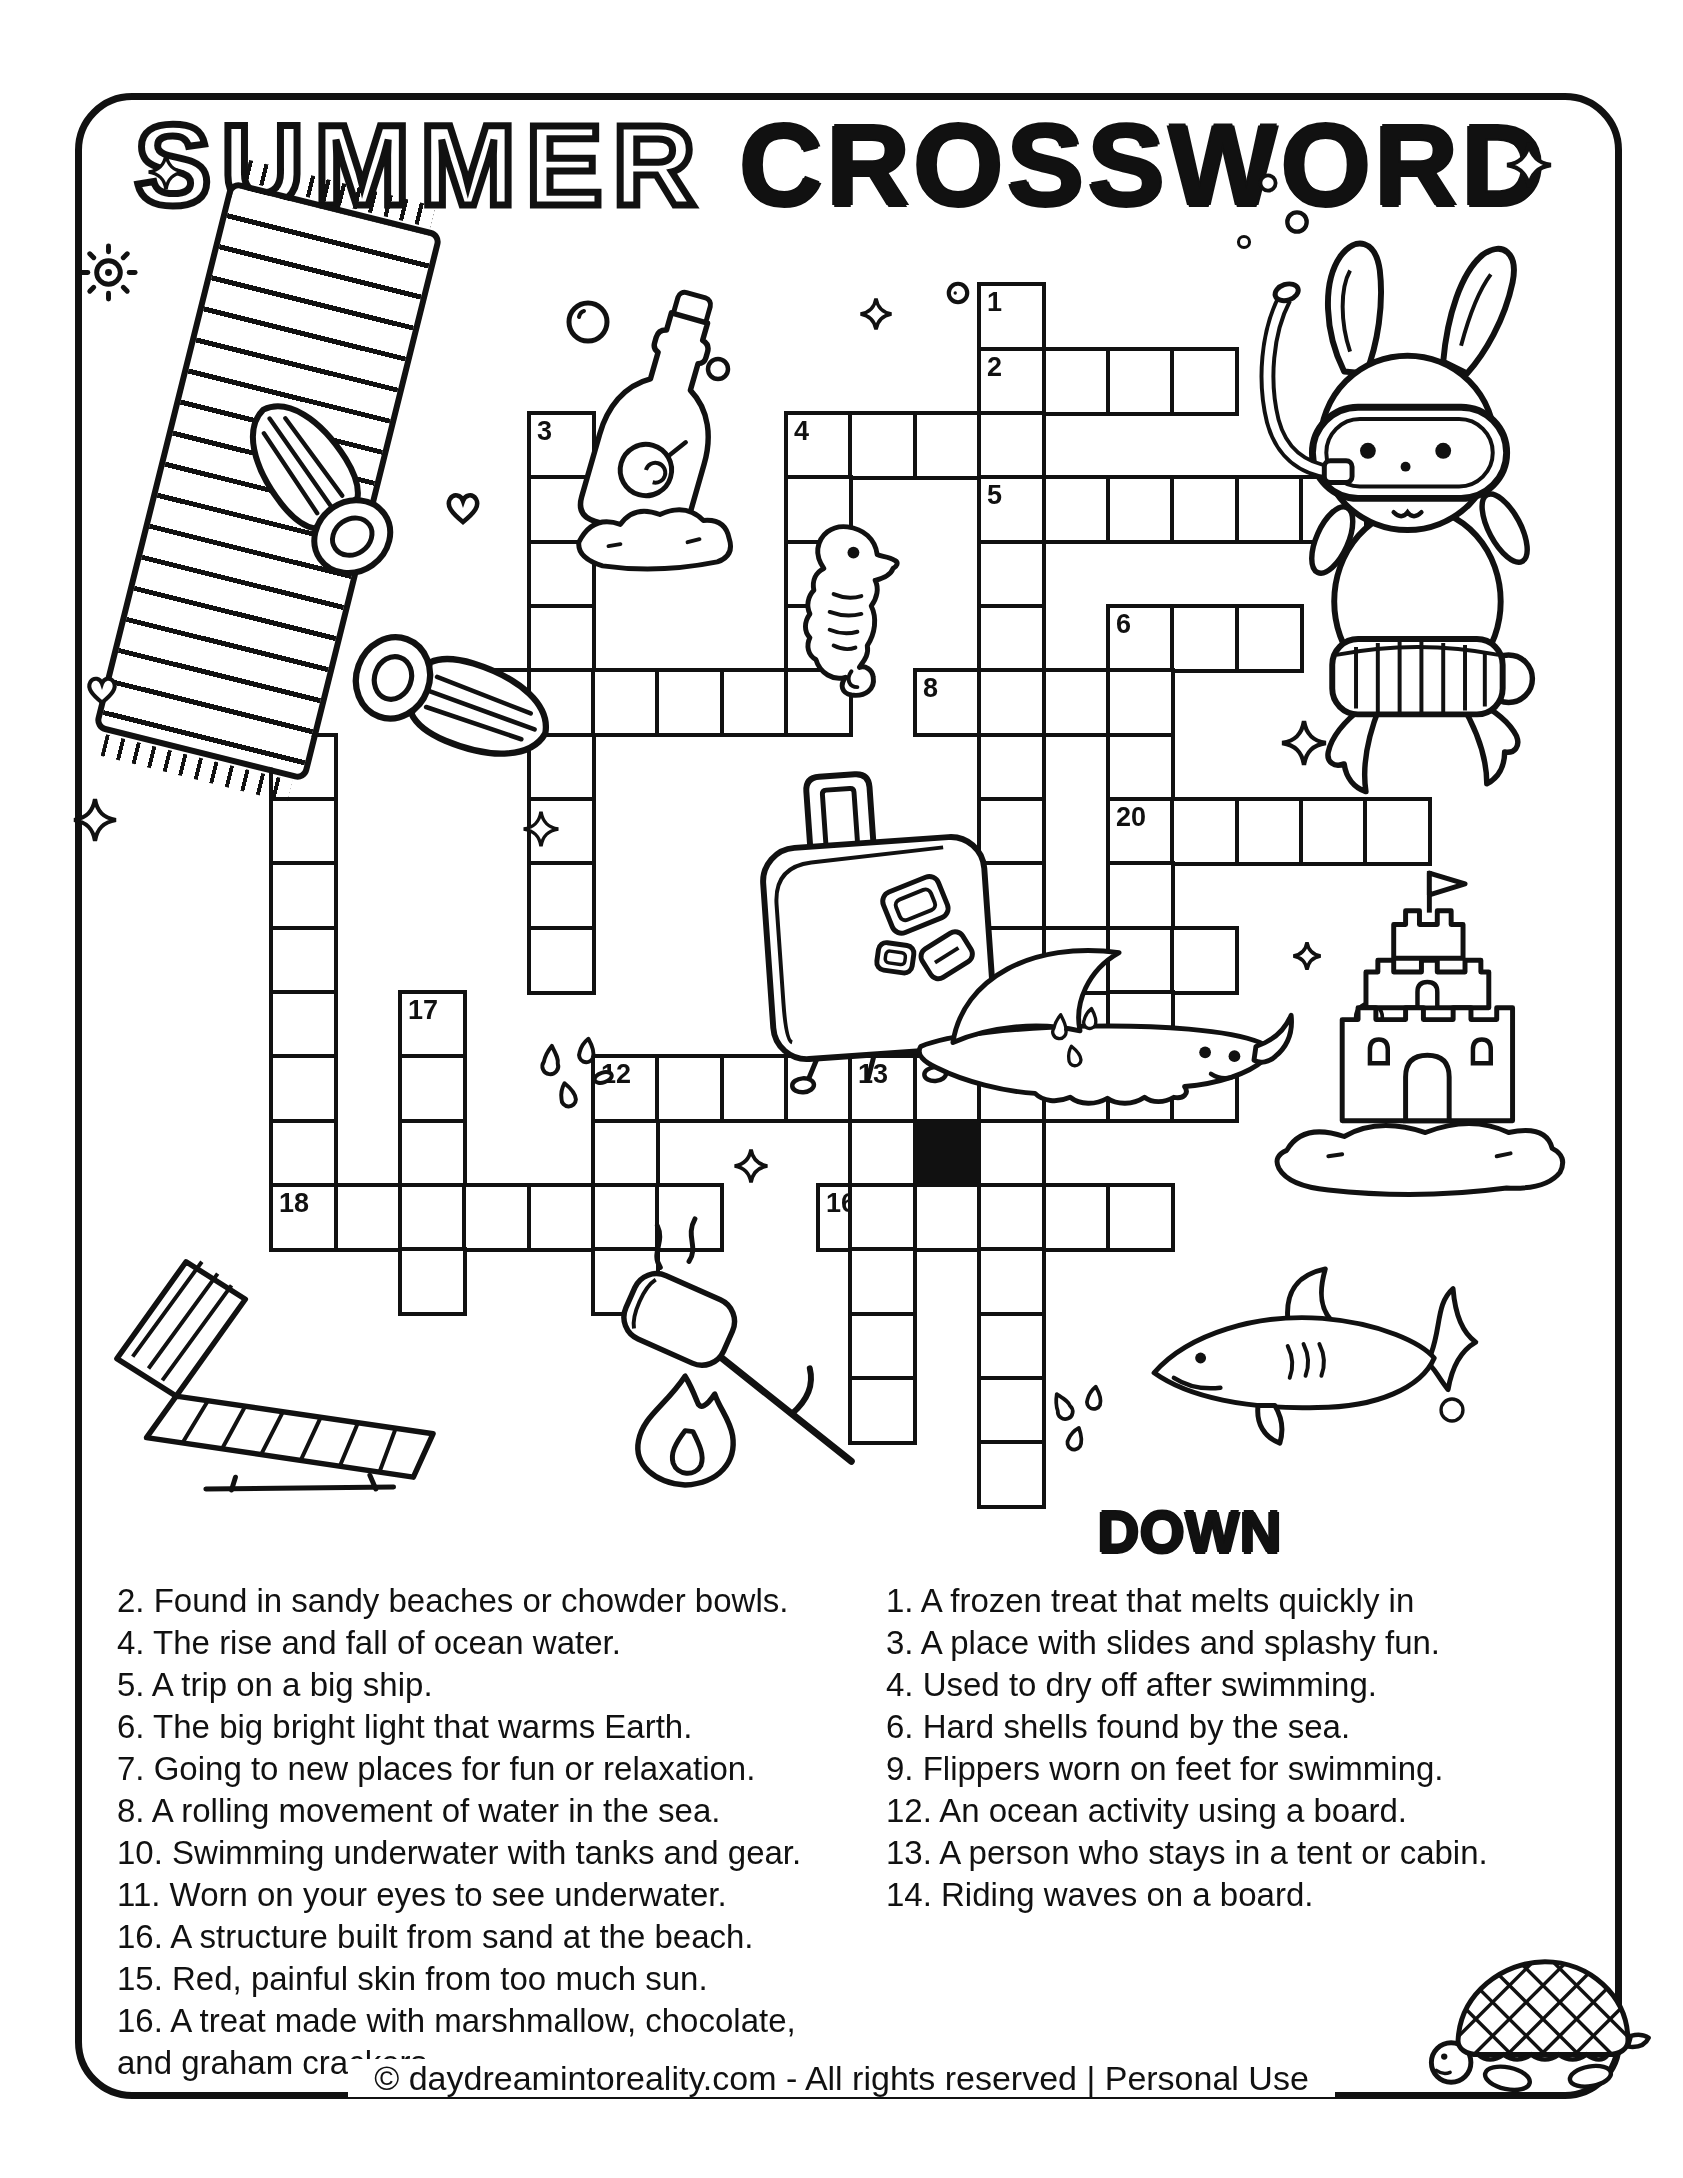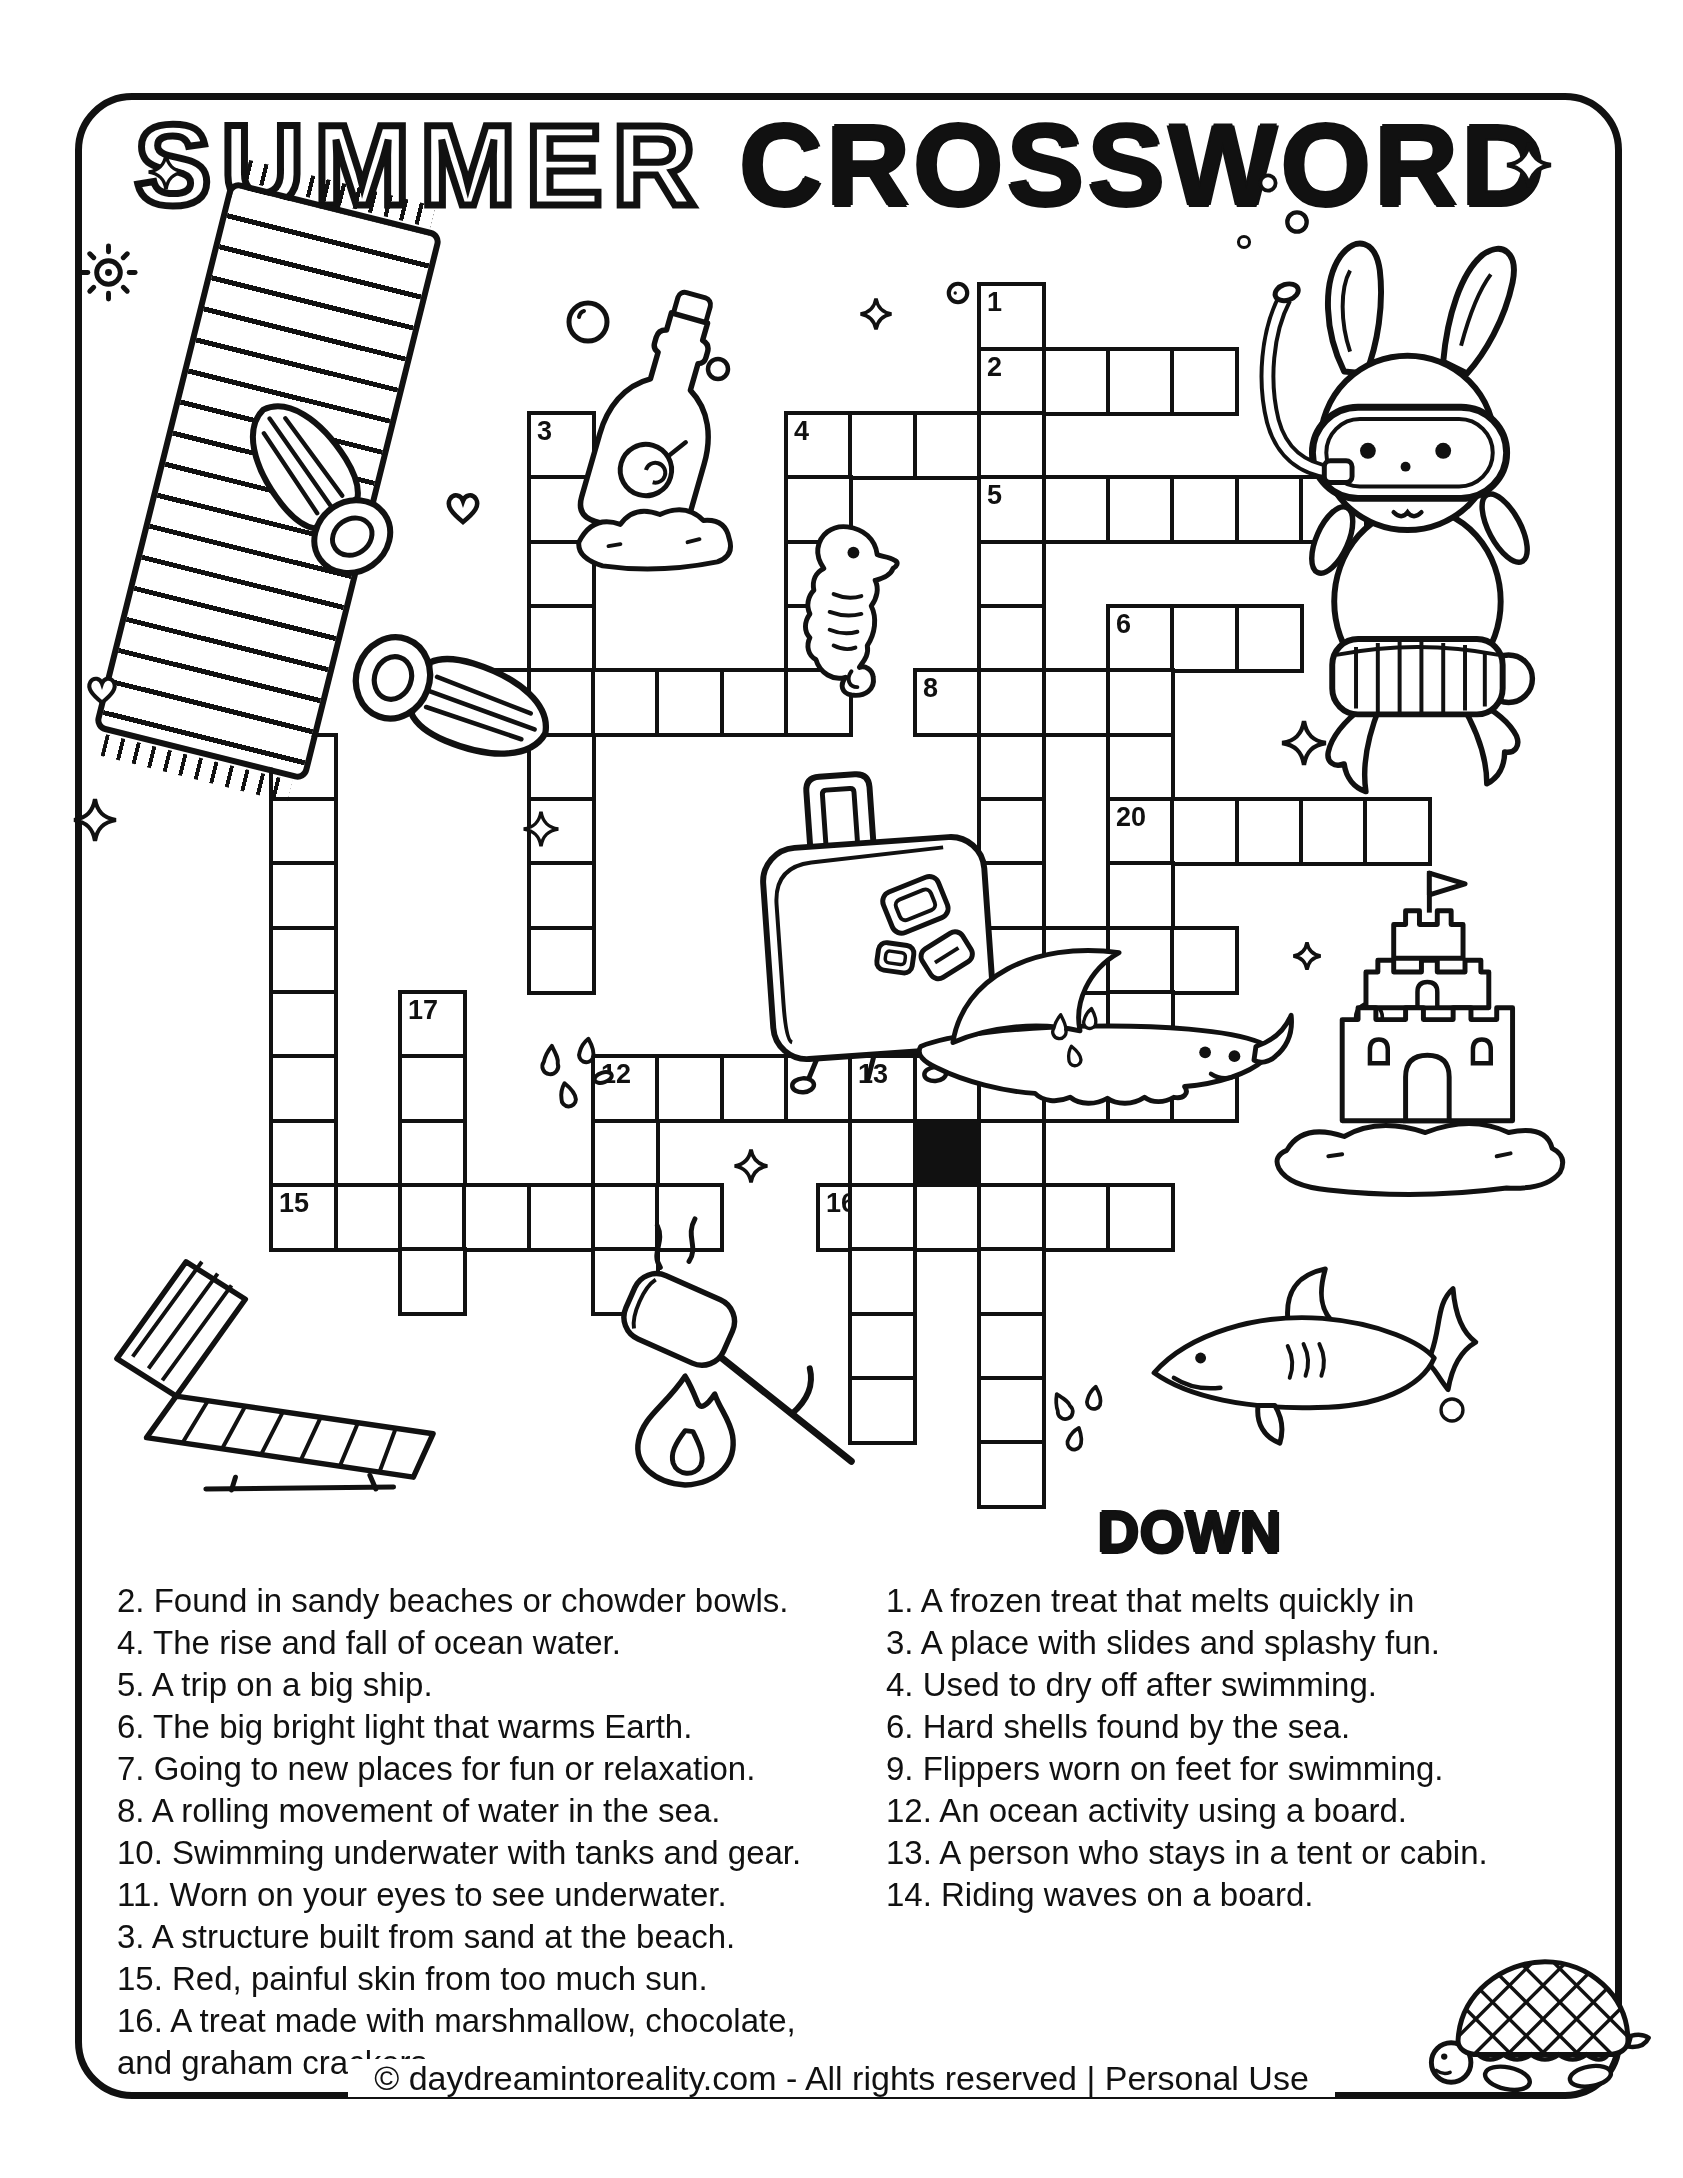--- a/index.html
+++ b/index.html
@@ -157,21 +157,21 @@
       <div class="cell" style="left: 1042px; top: 1054px;"></div>
       <div class="cell" style="left: 1106px; top: 1054px;"></div>
       <div class="cell" style="left: 1170px; top: 1054px;"></div>
       <div class="cell" style="left: 269px; top: 1119px;"></div>
       <div class="cell" style="left: 398px; top: 1119px;"></div>
       <div class="cell" style="left: 591px; top: 1119px;"></div>
       <div class="cell" style="left: 848px; top: 1119px;"></div>
       <div class="cell black" style="left: 913px; top: 1119px;"></div>
       <div class="cell" style="left: 977px; top: 1119px;"></div>
       <div class="cell" style="left: 269px; top: 1183px;">
-        <span class="num">15</span>
+        <span class="num">18</span>
       </div>
       <div class="cell" style="left: 334px; top: 1183px;"></div>
       <div class="cell" style="left: 398px; top: 1183px;"></div>
       <div class="cell" style="left: 462px; top: 1183px;"></div>
       <div class="cell" style="left: 527px; top: 1183px;"></div>
       <div class="cell" style="left: 591px; top: 1183px;"></div>
       <div class="cell" style="left: 655px; top: 1183px;"></div>
       <div class="cell" style="left: 816px; top: 1183px;">
         <span class="num">16</span>
       </div>
@@ -195,21 +195,21 @@
 
   <div id="across-clues" class="clues" style="left:117px;">
       <div>2. Found in sandy beaches or chowder bowls.</div>
       <div>4. The rise and fall of ocean water.</div>
       <div>5. A trip on a big ship.</div>
       <div>6. The big bright light that warms Earth.</div>
       <div>7. Going to new places for fun or relaxation.</div>
       <div>8. A rolling movement of water in the sea.</div>
       <div>10. Swimming underwater with tanks and gear.</div>
       <div>11. Worn on your eyes to see underwater.</div>
-      <div>3. A structure built from sand at the beach.</div>
+      <div>16. A structure built from sand at the beach.</div>
       <div>15. Red, painful skin from too much sun.</div>
       <div>16. A treat made with marshmallow, chocolate,</div>
       <div>and graham crackers.</div>
     </div>
   <div id="down-clues" class="clues" style="left:886px;">
       <div>1. A frozen treat that melts quickly in</div>
       <div>3. A place with slides and splashy fun.</div>
       <div>4. Used to dry off after swimming.</div>
       <div>6. Hard shells found by the sea.</div>
       <div>9. Flippers worn on feet for swimming.</div>

